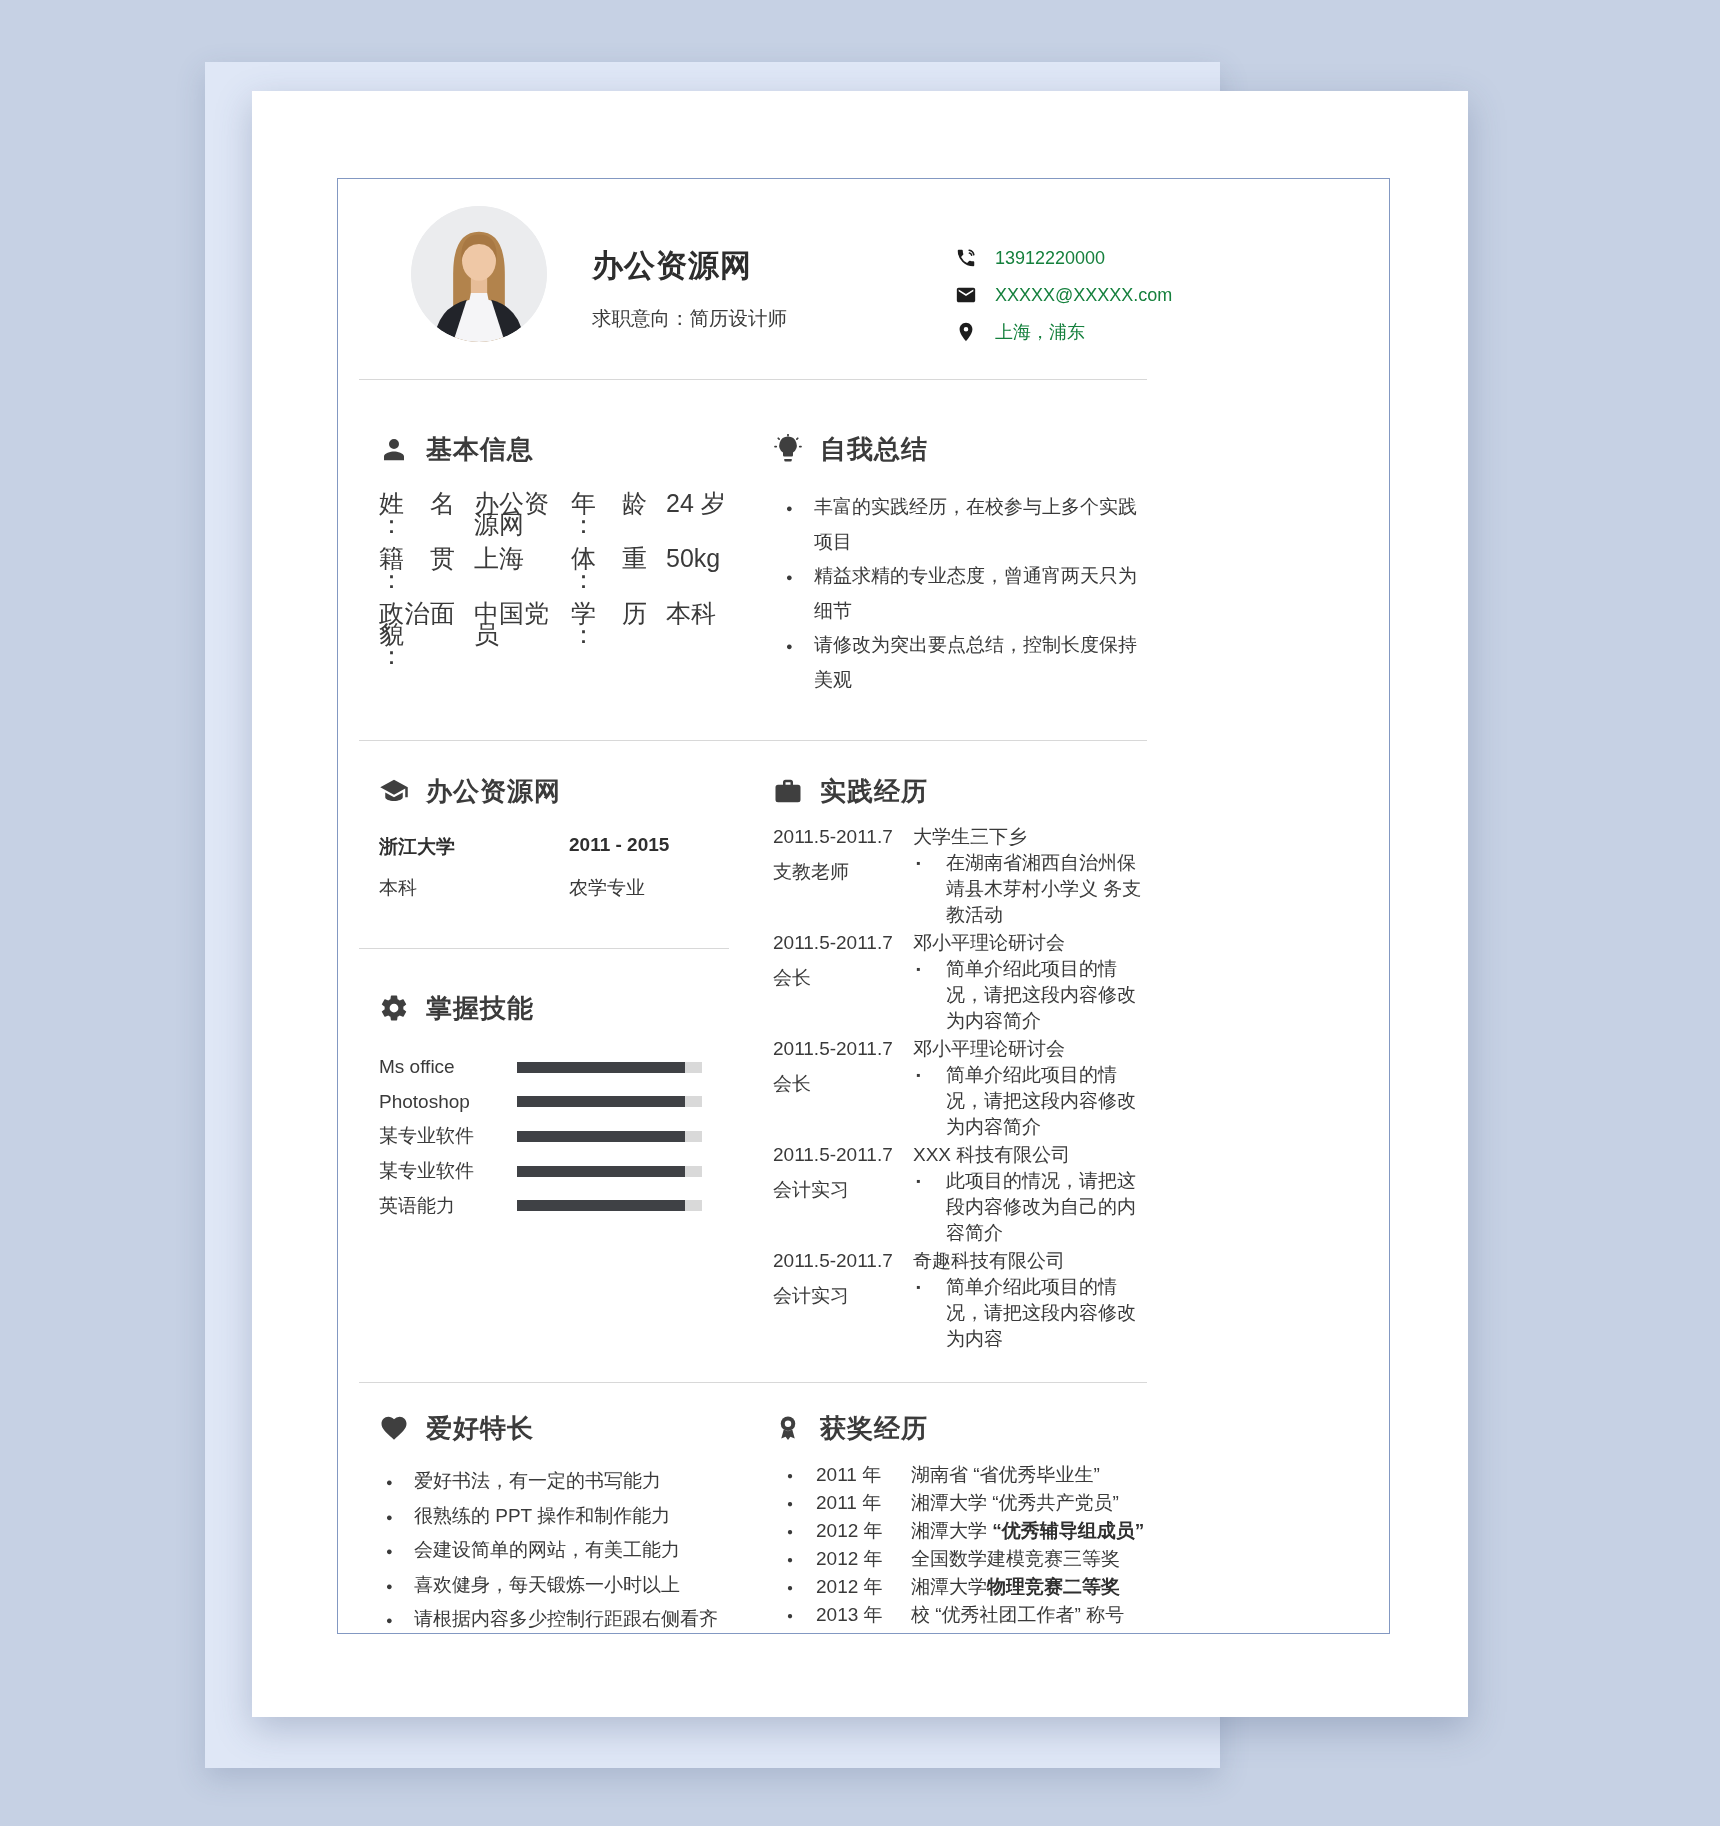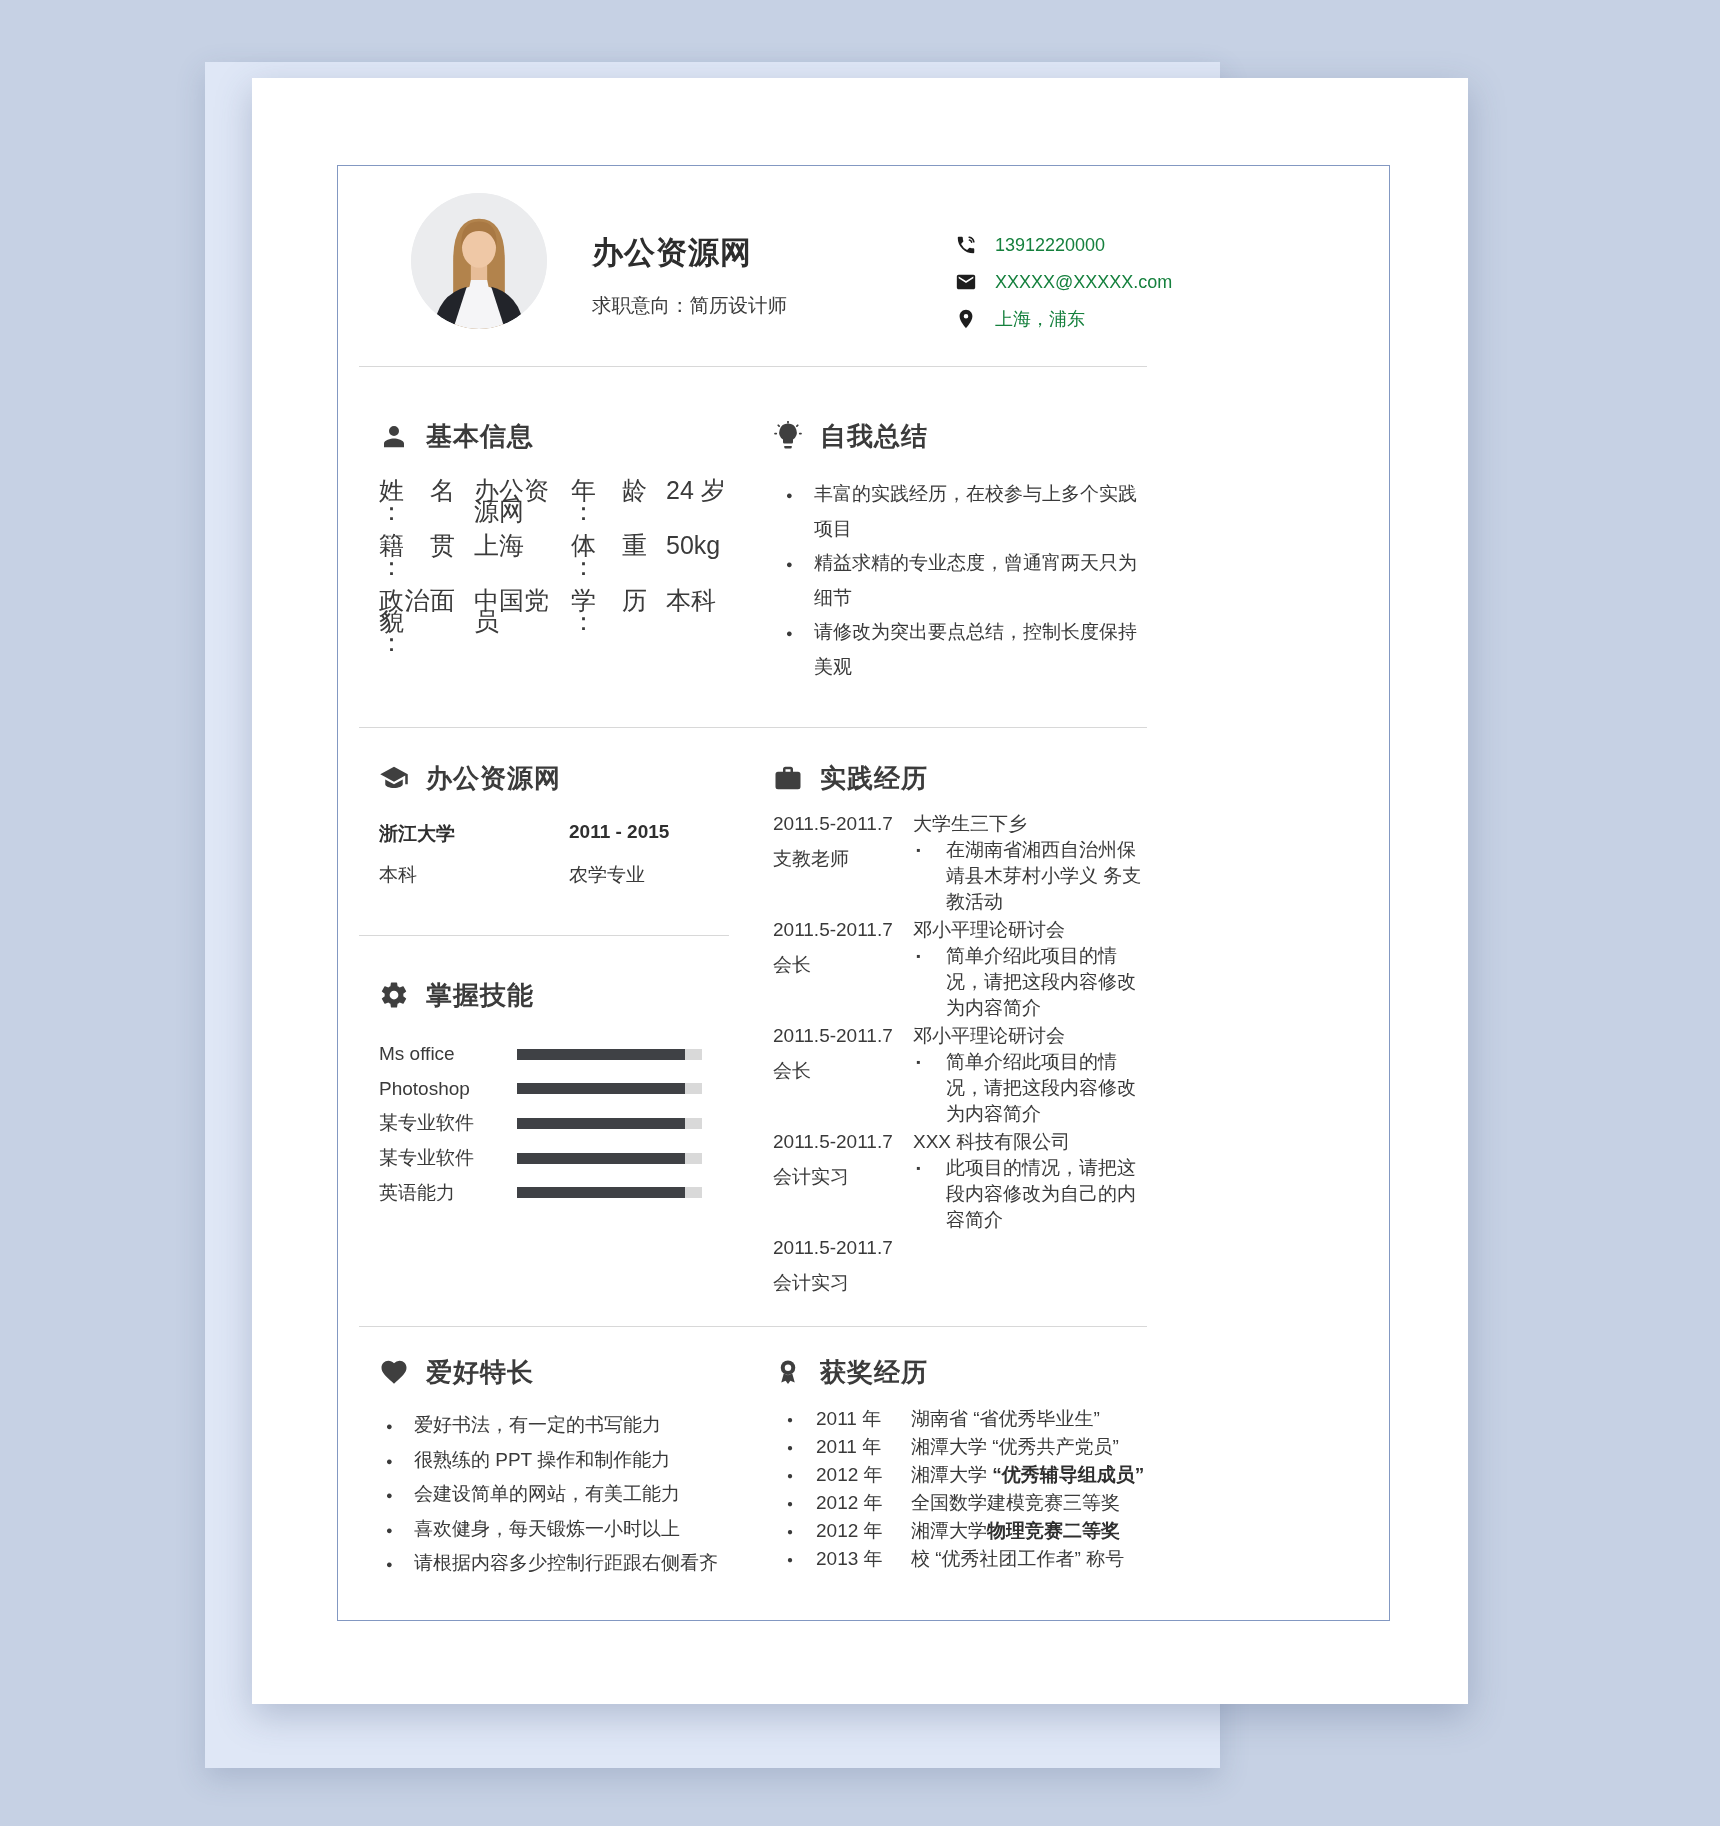--- a/index.html
+++ b/index.html
@@ -7,21 +7,21 @@
     width:1720px;height:1826px;position:relative;overflow:hidden;
     background:#c6d1e4;
     font-family:"Liberation Sans","DejaVu Sans",sans-serif;
     color:#3a3a3a;
   }
   .back-sheet{
     position:absolute;left:205px;top:62px;width:1015px;height:1706px;
     background:#dfe7f6;box-shadow:0 10px 28px rgba(60,80,120,.20);
   }
   .page{
-    position:absolute;left:252px;top:78px;width:1216px;height:1626px;
+    position:absolute;left:252px;top:91px;width:1216px;height:1626px;
     background:#ffffff;box-shadow:0 12px 34px rgba(60,80,120,.28);
   }
   .frame{
     position:absolute;left:85px;top:87px;right:78px;bottom:83px;
     border:1.5px solid #8398c2;overflow:hidden;
   }
   .inner{padding:27px 0 0 41px;width:768px;}
 
   
   .rheader{display:flex;align-items:flex-start;height:136px;}
@@ -318,20 +318,24 @@
                 <div>XXX 科技有限公司</div>
                 <div class="pr-desc">此项目的情况，请把这段内容修改为自己的内容简介</div>
               </div>
             </div>
 
             <div class="pr-item">
               <div class="pr-left">
                 <div>2011.5-2011.7</div>
                 <div class="pr-role">会计实习</div>
               </div>
+              <div class="pr-right">
+                <div>奇趣科技有限公司</div>
+                <div class="pr-desc">简单介绍此项目的情况，请把这段内容修改为内容</div>
+              </div>
             </div>
 
           </div>
         </section>
       </div>
 
       <hr class="divider mid2">
 
       <div class="grid row-c">
         <section>

